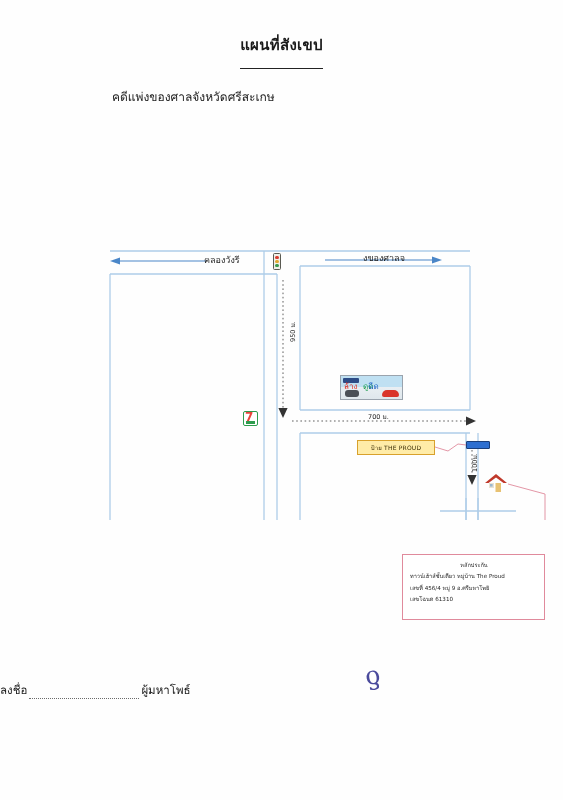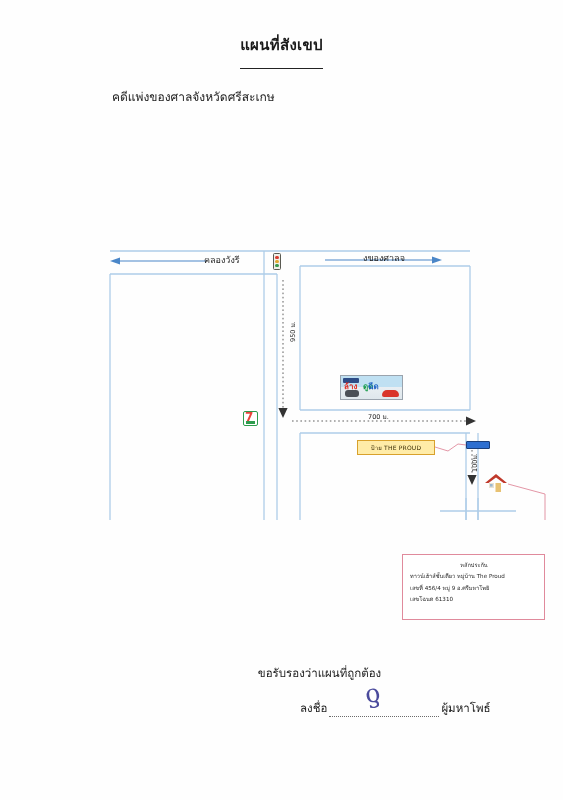--- a/index.html
+++ b/index.html
@@ -127,21 +127,21 @@
     overflow: hidden;
   }
   #billboard .bb-tag {
     position: absolute; left: 2px; top: 1.5px;
     width: 16px; height: 5px;
     background: #2d4c86;
     border-radius: 1px;
   }
   #billboard .bb-t1, #billboard .bb-t2, #billboard .bb-t3 {
     position: absolute; top: 7px;
-    font-size: 8px; font-weight: 700;
+    font-size: 8px; font-weight: 400;
     line-height: 8px;
   }
   #billboard .bb-t1 { left: 3px;  color: #e02b1f; }
   #billboard .bb-t2 { left: 22px; color: #189b4a; }
   #billboard .bb-t3 { left: 27px; color: #1f63c4; }
   #billboard .bb-car {
     position: absolute; right: 3px; bottom: 2px;
     width: 17px; height: 7px;
     background: #d9342a;
     border-radius: 5px 5px 2px 2px;
@@ -210,21 +210,20 @@
     left: 0; right: 0; top: 664px;
     font-size: 11.5px;
   }
   #certify {
     text-align: center;
     padding-left: 76px;
     font-size: 11.5px;
   }
   #sign-line {
     margin-top: 17px;
-    padding-left: 300px;
     display: flex;
     align-items: flex-end;
     font-size: 11.5px;
     position: relative;
   }
   #sign-line .dots {
     flex: 0 0 110px;
     border-bottom: 1.1px dotted #6b6b6b;
     height: 12px;
     margin: 0 2px;
@@ -344,21 +343,20 @@
     <div id="detail-box">
       <div class="dh">หลักประกัน</div>
       <div class="dl">ทาวน์เฮ้าส์ชั้นเดียว หมู่บ้าน The Proud</div>
       <div class="dl">เลขที่ 456/4  หมู่ 9  อ.ศรีมหาโพธิ</div>
       <div class="dl">เลขโฉนด 61310</div>
     </div>
 
   </div>
 
   <div id="footer">
-    <div id="certify">ขอรับรองว่าแผนที่ถูกต้อง</div>
 
     <div id="sign-line">
       <span>ลงชื่อ</span>
       <span class="dots"></span>
       <span>ผู้มหาโพธ์</span>
       <span id="signature-mark">ƍ</span>
     </div>
 
   </div>
 

